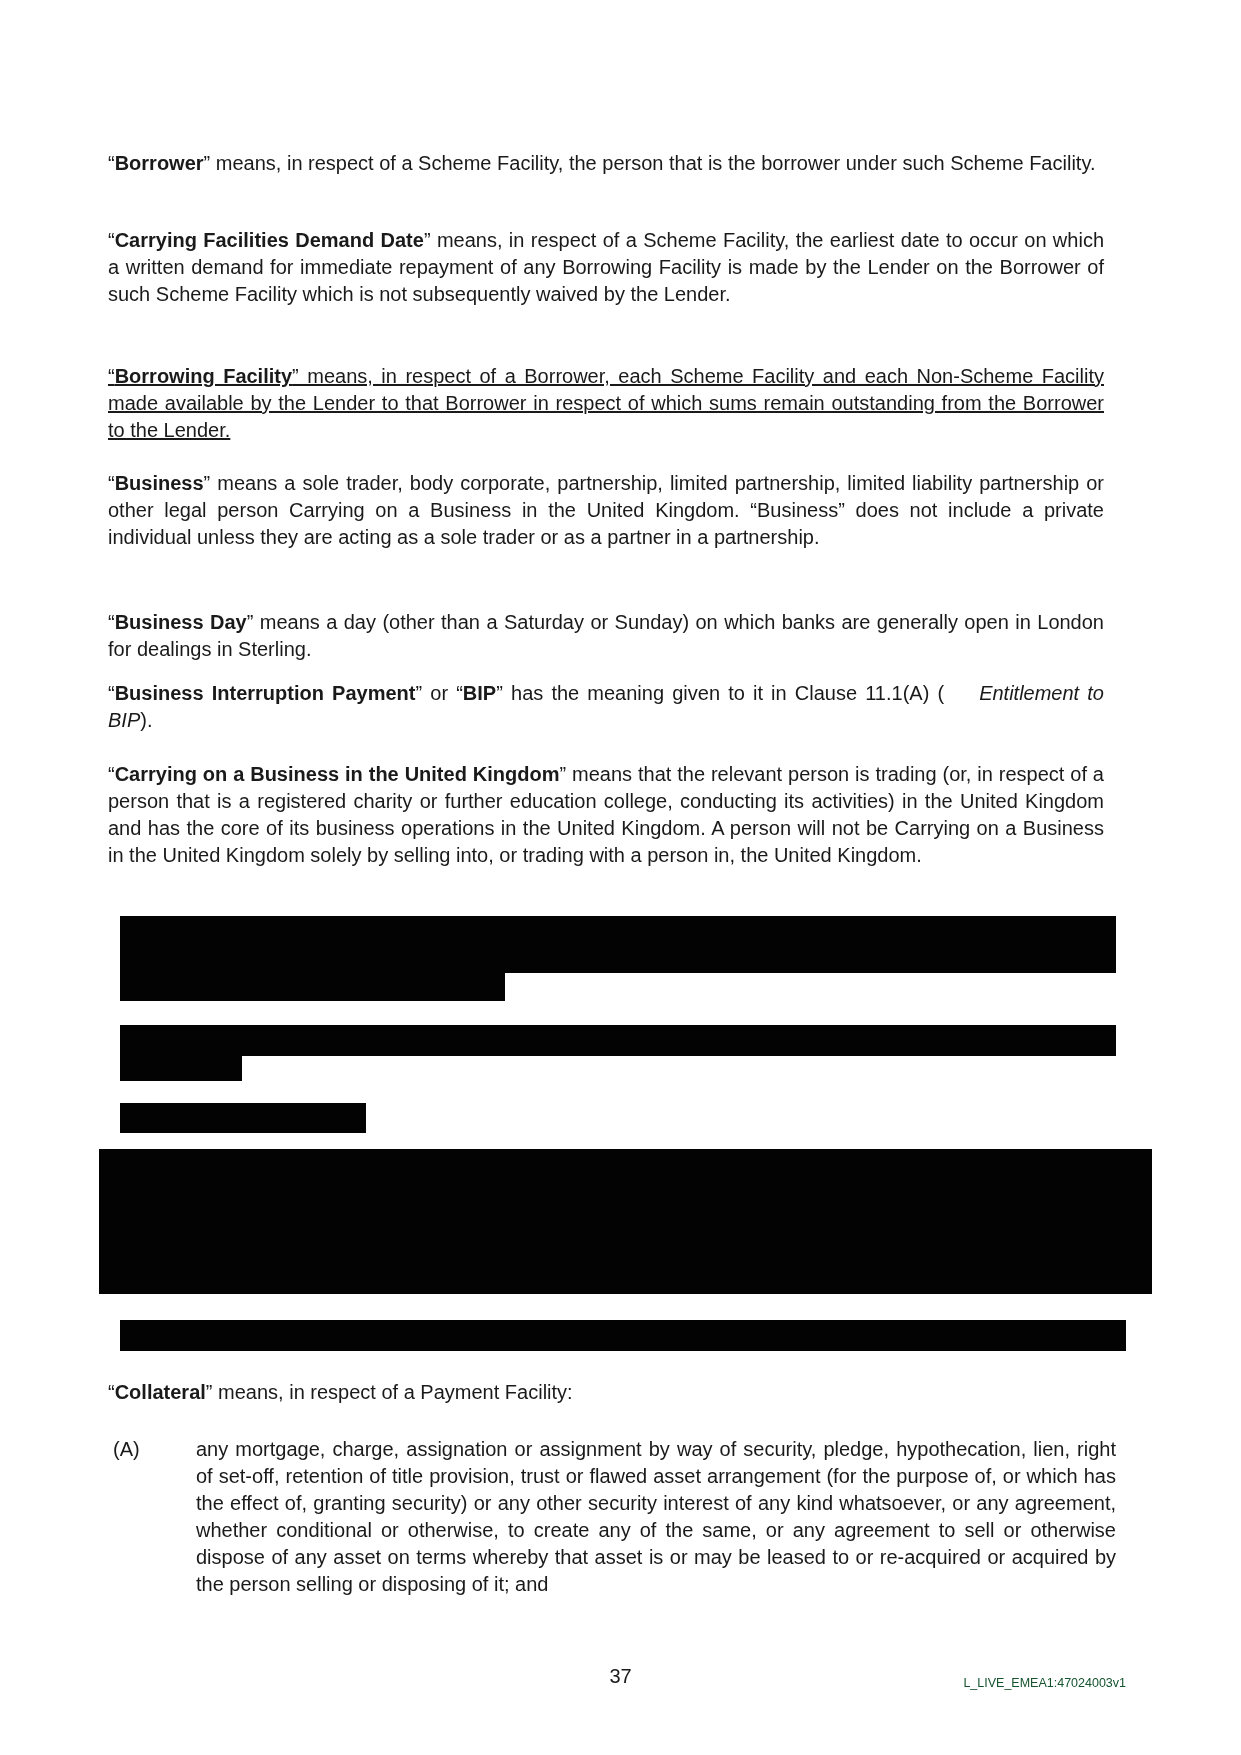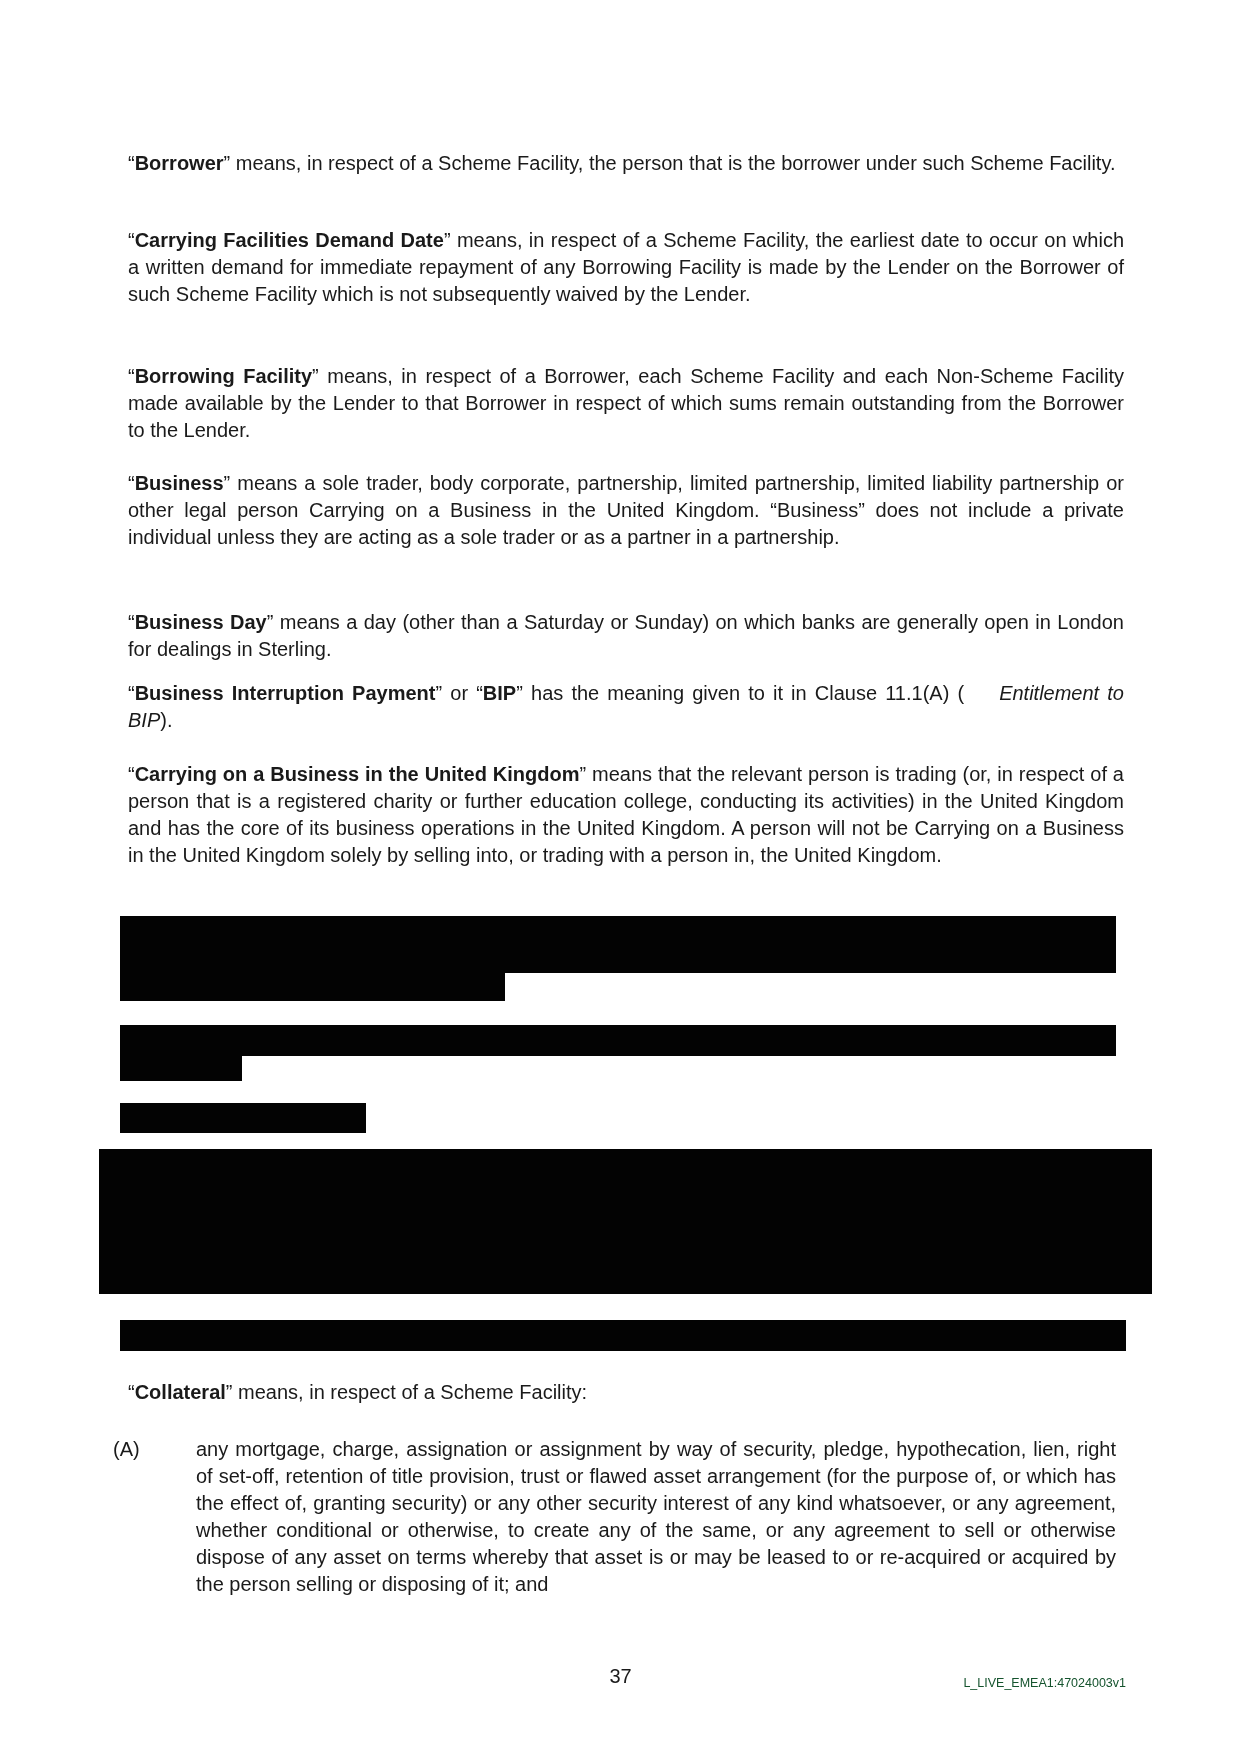--- a/index.html
+++ b/index.html
@@ -7,21 +7,21 @@
     width: 1241px; height: 1755px;
     position: relative;
     background: #ffffff;
     font-family: "Liberation Sans", "DejaVu Sans", sans-serif;
     color: #1a1a1a;
     overflow: hidden;
   }
   .page { position: absolute; inset: 0; background: #ffffff; }
   .para {
     position: absolute;
-    left: 128px; width: 996px;
+    left: 108px; width: 996px;
     font-size: 20px; line-height: 27px;
     text-align: justify;
   }
   .para b { font-weight: 700; }
   .para i { font-style: italic; margin-left: 35px; }
   .clause { left: 113px; width: 1003px; }
   .clause-label { position: absolute; left: 0; top: 0; }
   .clause-body { margin-left: 83px; text-align: justify; }
   .redaction { position: absolute; background: #030303; }
   .page-number {
@@ -33,26 +33,26 @@
     font-size: 12.5px; line-height: 15px; color: #14532d;
   }
 </style>
 </head>
 <body>
 
 <div class="page">
   <div id="paragraphs">
       <div class="para" style="top: 150px;"><span>“</span><b>Borrower</b><span>” means, in respect of a Scheme Facility, the person that is the borrower under such Scheme Facility.</span></div>
       <div class="para" style="top: 227px;"><span>“</span><b>Carrying Facilities Demand Date</b><span>” means, in respect of a Scheme Facility, the earliest date to occur on which a written demand for immediate repayment of any Borrowing Facility is made by the Lender on the Borrower of such Scheme Facility which is not subsequently waived by the Lender.</span></div>
-      <div class="para" style="top: 363px;"><span>“</span><b>Borrowing Facility</b><span>” means, in respect of a Borrower, each Scheme Facility and each Non-Scheme Facility made available by the Lender to that Borrower in respect of which sums remain outstanding from the Borrower to the Lender.</span></div>
+      <div class="para" style="top: 363px; text-decoration: underline;"><span>“</span><b>Borrowing Facility</b><span>” means, in respect of a Borrower, each Scheme Facility and each Non-Scheme Facility made available by the Lender to that Borrower in respect of which sums remain outstanding from the Borrower to the Lender.</span></div>
       <div class="para" style="top: 470px;"><span>“</span><b>Business</b><span>” means a sole trader, body corporate, partnership, limited partnership, limited liability partnership or other legal person Carrying on a Business in the United Kingdom. “Business” does not include a private individual unless they are acting as a sole trader or as a partner in a partnership.</span></div>
       <div class="para" style="top: 609px;"><span>“</span><b>Business Day</b><span>” means a day (other than a Saturday or Sunday) on which banks are generally open in London for dealings in Sterling.</span></div>
       <div class="para" style="top: 680px;"><span>“</span><b>Business Interruption Payment</b><span>” or “</span><b>BIP</b><span>” has the meaning given to it in Clause 11.1(A) (</span><i>Entitlement to BIP</i><span>).</span></div>
       <div class="para" style="top: 761px;"><span>“</span><b>Carrying on a Business in the United Kingdom</b><span>” means that the relevant person is trading (or, in respect of a person that is a registered charity or further education college, conducting its activities) in the United Kingdom and has the core of its business operations in the United Kingdom. A person will not be Carrying on a Business in the United Kingdom solely by selling into, or trading with a person in, the United Kingdom.</span></div>
-      <div class="para" style="top: 1379px;"><span>“</span><b>Collateral</b><span>” means, in respect of a Scheme Facility:</span></div>
+      <div class="para" style="top: 1379px;"><span>“</span><b>Collateral</b><span>” means, in respect of a Payment Facility:</span></div>
       <div class="para clause" style="top: 1436px;">
         <span class="clause-label">(A)</span>
         <div class="clause-body"><span>any mortgage, charge, assignation or assignment by way of security, pledge, hypothecation, lien, right of set-off, retention of title provision, trust or flawed asset arrangement (for the purpose of, or which has the effect of, granting security) or any other security interest of any kind whatsoever, or any agreement, whether conditional or otherwise, to create any of the same, or any agreement to sell or otherwise dispose of any asset on terms whereby that asset is or may be leased to or re-acquired or acquired by the person selling or disposing of it; and</span></div>
       </div>
     </div>
   <div id="redactions">
       <div class="redaction" style="left: 120px; top: 916px; width: 996px; height: 57px; background: rgb(3, 3, 3);"></div>
       <div class="redaction" style="left: 120px; top: 973px; width: 385px; height: 28px; background: rgb(3, 3, 3);"></div>
       <div class="redaction" style="left: 120px; top: 1025px; width: 996px; height: 31px; background: rgb(3, 3, 3);"></div>
       <div class="redaction" style="left: 120px; top: 1056px; width: 122px; height: 25px; background: rgb(3, 3, 3);"></div>

